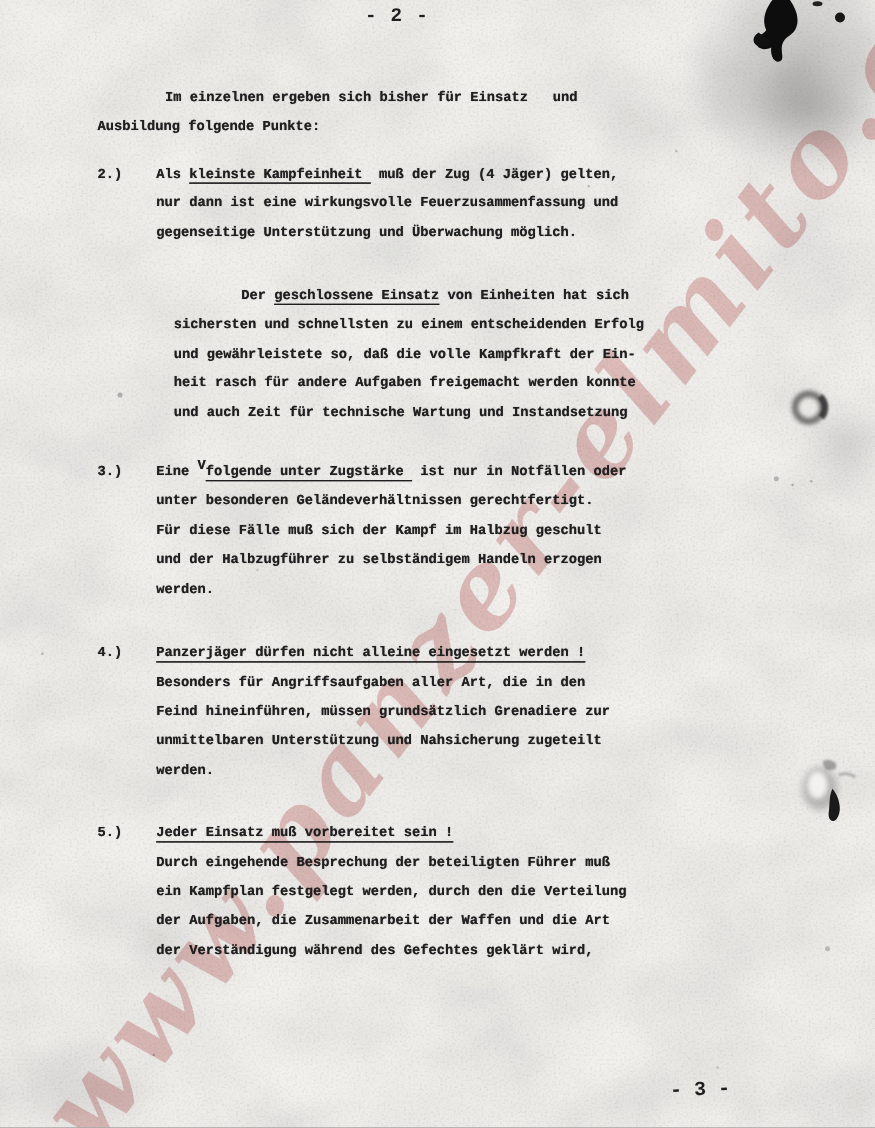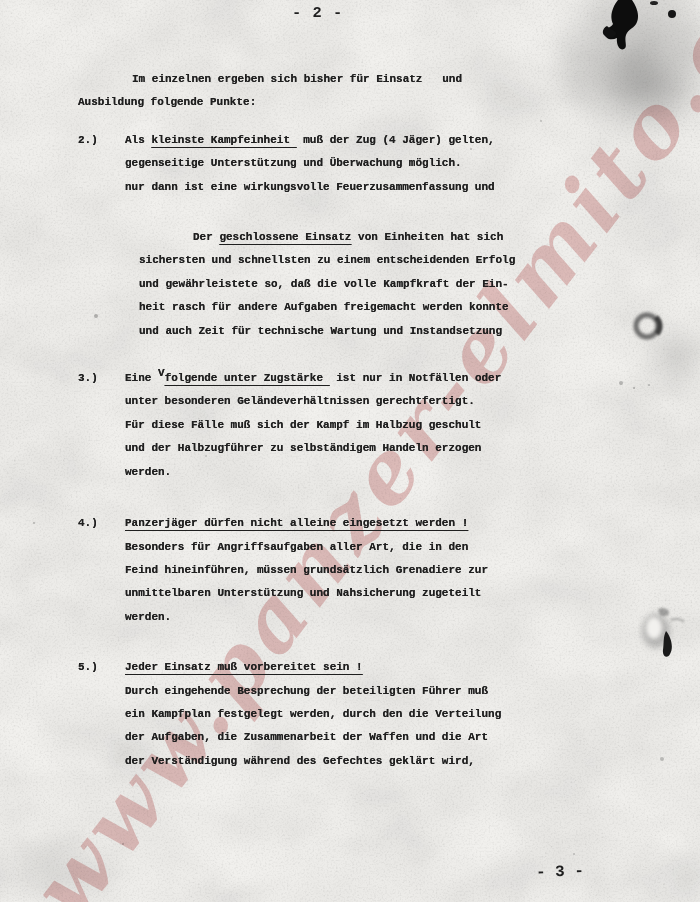--- a/index.html
+++ b/index.html
@@ -126,22 +126,22 @@
       <div class="block b0">
         <div class="lines">
           <div class="line indent"><span>Im einzelnen ergeben sich bisher für Einsatz   und</span></div>
           <div class="line"><span>Ausbildung folgende Punkte:</span></div>
         </div>
       </div>
       <div class="block b1">
         <span class="num">2.)</span>
         <div class="lines">
           <div class="line"><span>Als </span><span class="u">kleinste Kampfeinheit </span><span> muß der Zug (4 Jäger) gelten,</span></div>
+          <div class="line"><span>nur dann ist eine wirkungsvolle Feuerzusammenfassung und</span></div>
           <div class="line"><span>gegenseitige Unterstützung und Überwachung möglich.</span></div>
-          <div class="line"><span>nur dann ist eine wirkungsvolle Feuerzusammenfassung und</span></div>
         </div>
       </div>
       <div class="block b2 body">
         <div class="lines">
           <div class="line indent"><span>Der </span><span class="u">geschlossene Einsatz</span><span> von Einheiten hat sich</span></div>
           <div class="line"><span>sichersten und schnellsten zu einem entscheidenden Erfolg</span></div>
           <div class="line"><span>und gewährleistete so, daß die volle Kampfkraft der Ein-</span></div>
           <div class="line"><span>heit rasch für andere Aufgaben freigemacht werden konnte</span></div>
           <div class="line"><span>und auch Zeit für technische Wartung und Instandsetzung</span></div>
         </div>

